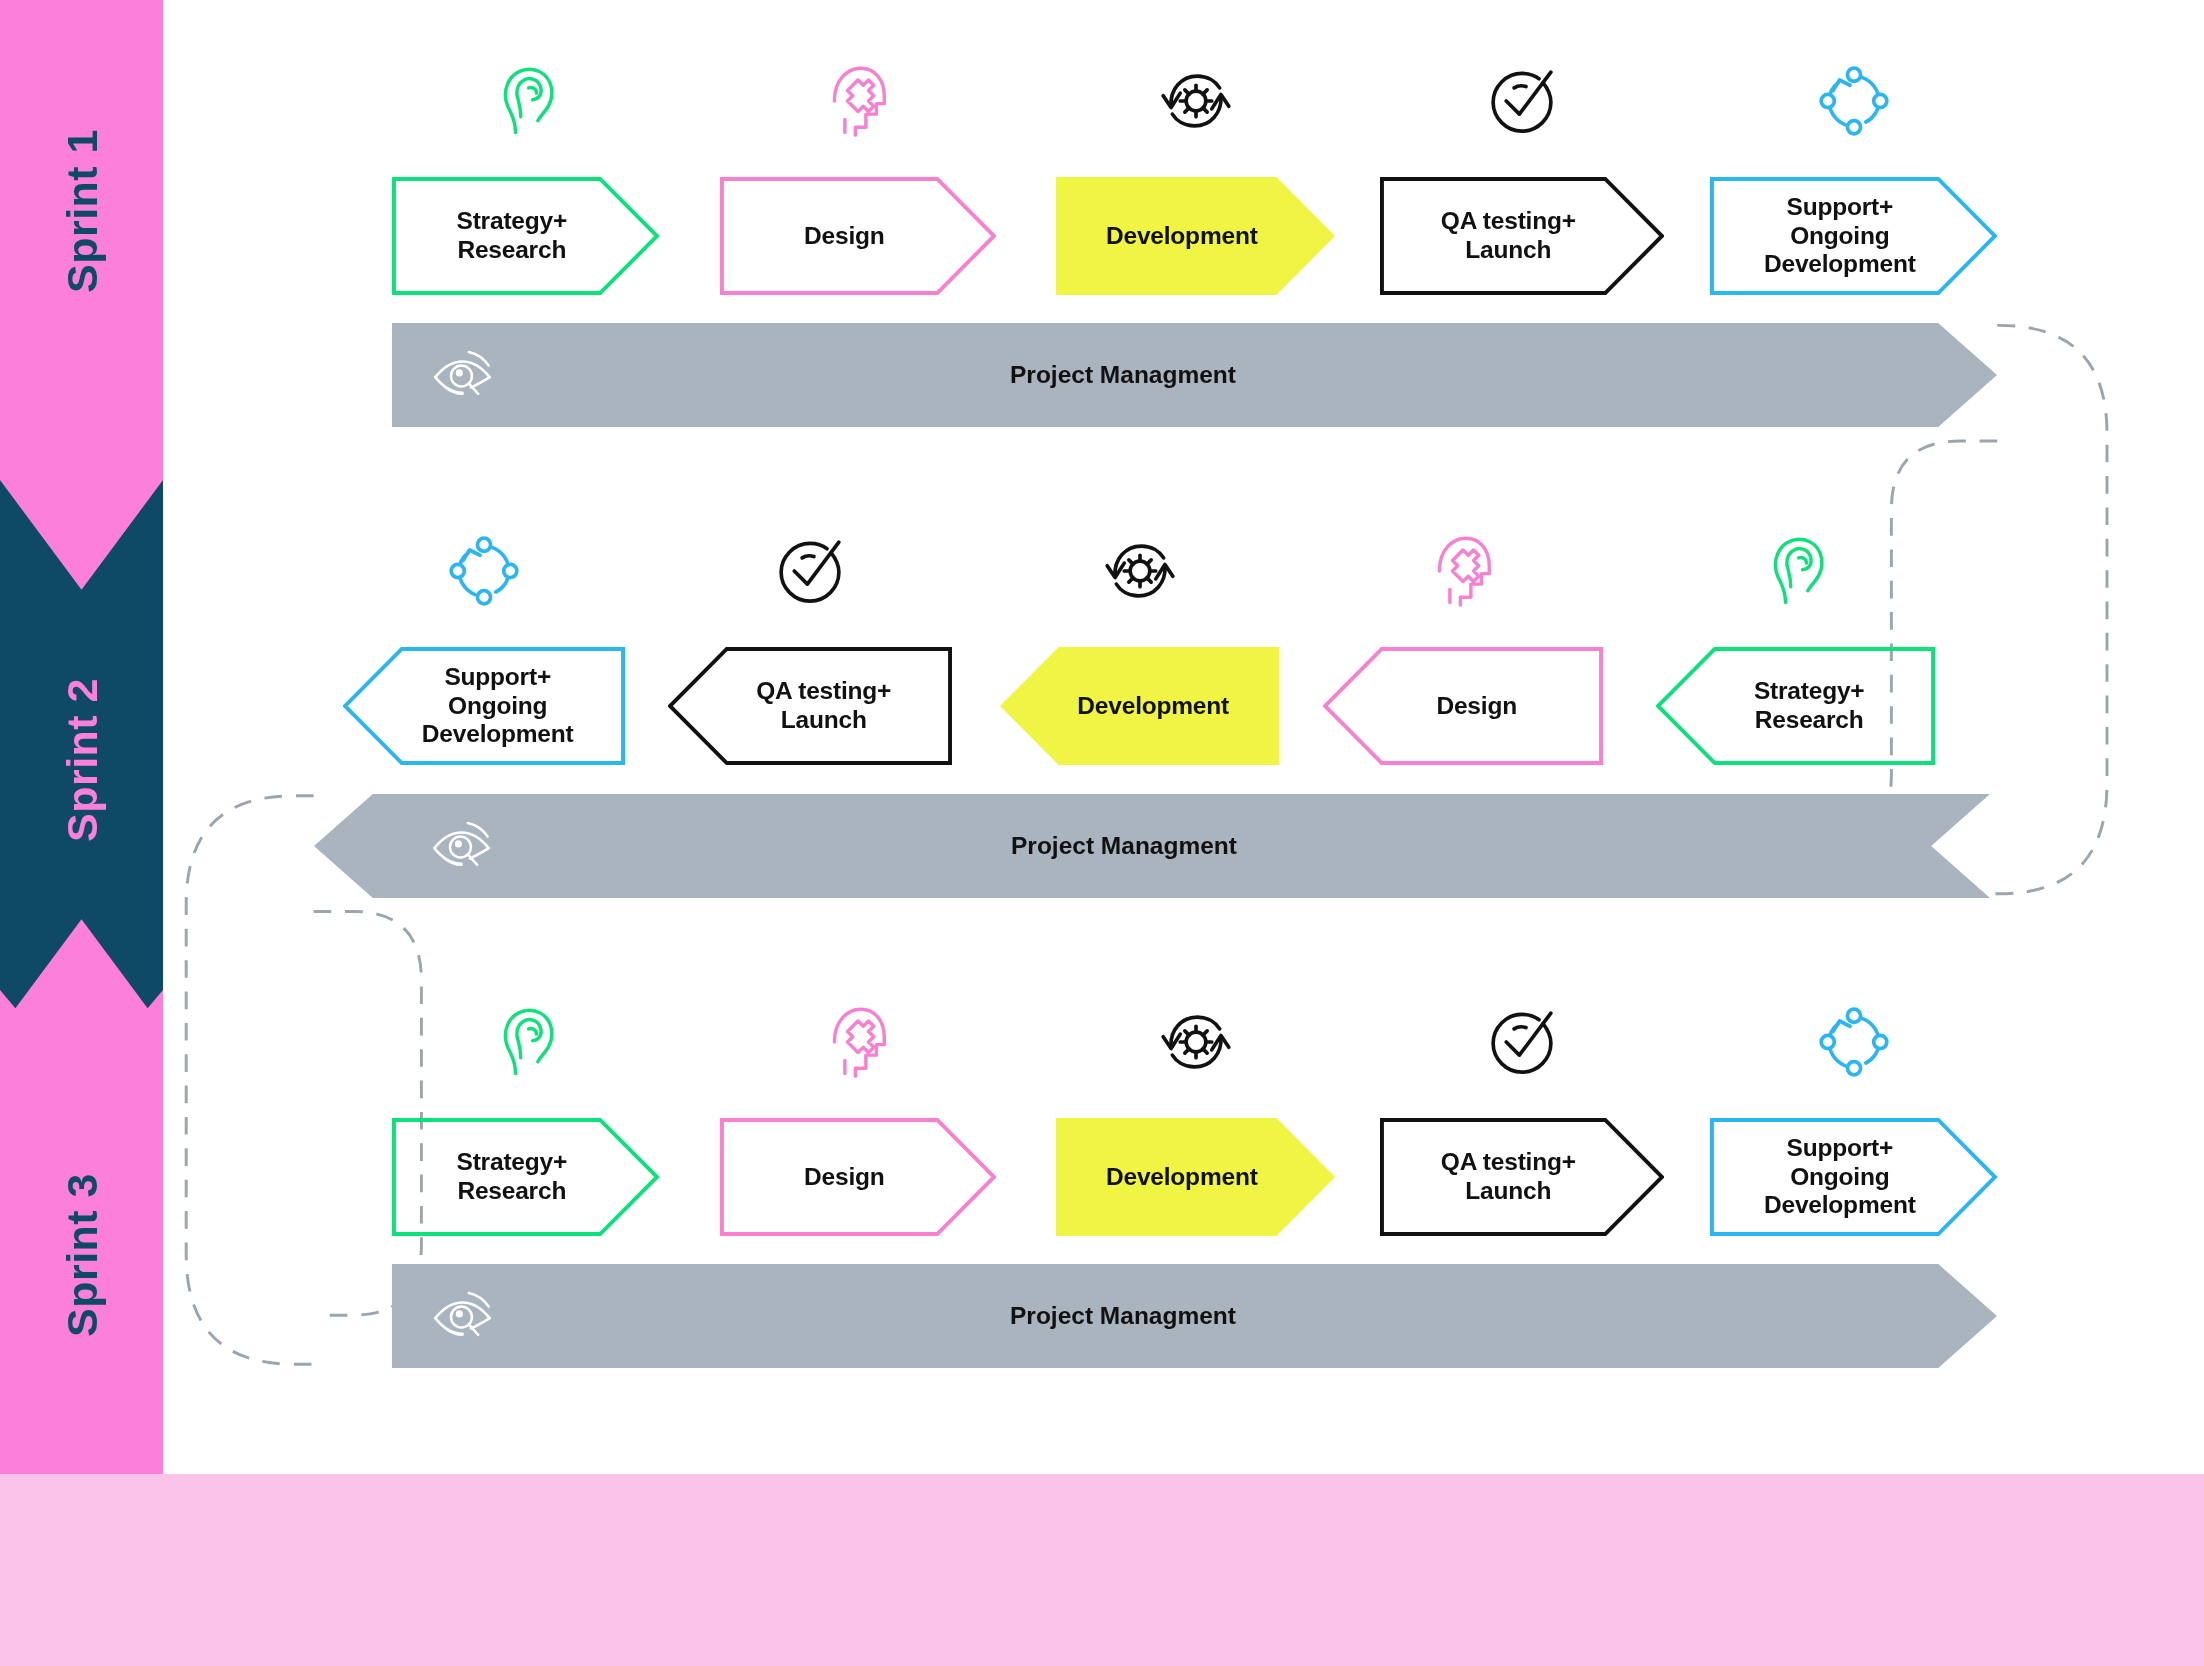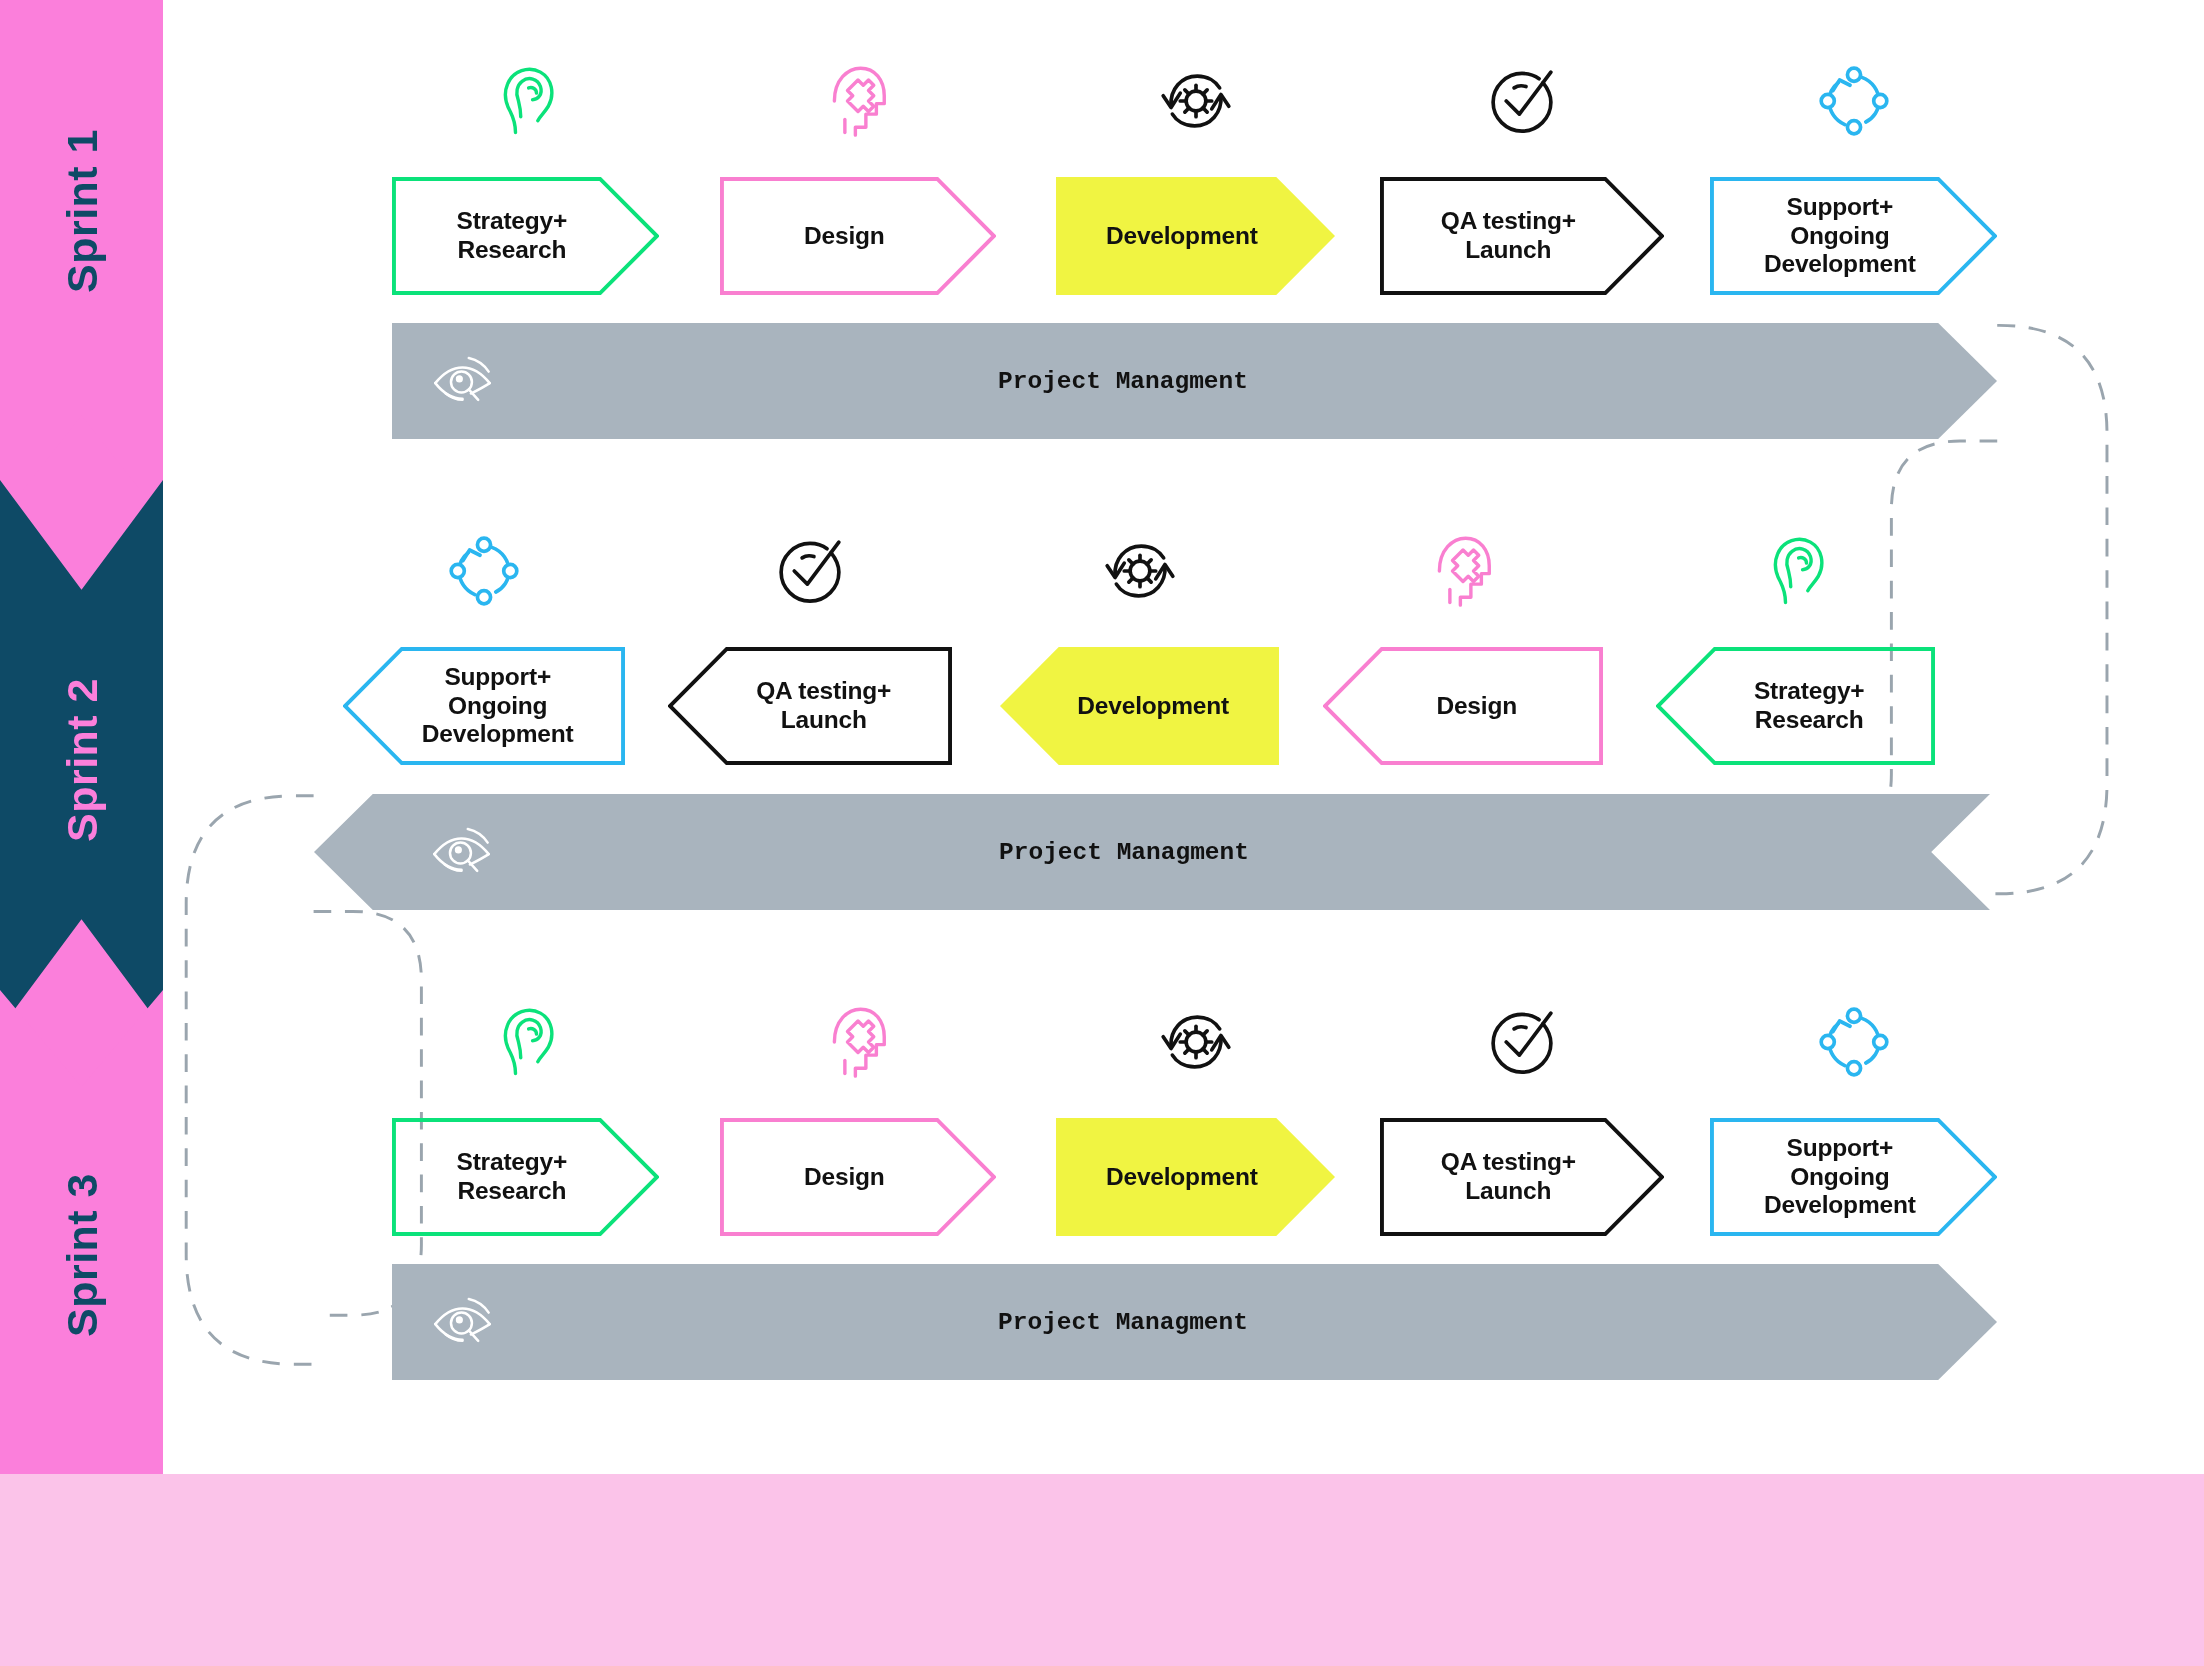--- a/index.html
+++ b/index.html
@@ -135,22 +135,21 @@
     color: #111111;
     letter-spacing: -0.2px;
     padding: 0 25.5px;
   }
   .dir-right .arrow-text { transform: translateX(-13.7px); }
   .dir-left  .arrow-text { transform: translateX(13.7px); }
 
   
   .pm-bar {
     position: absolute;
-    height: 116px;
-    font-family: Liberation Mono, monospace;
+    height: 104px;
   }
   .pm-bar svg.pm-shape {
     position: absolute;
     left: 0; top: 0;
     width: 100%; height: 100%;
     display: block;
   }
   .pm-icon {
     position: absolute;
     top: 50%;

